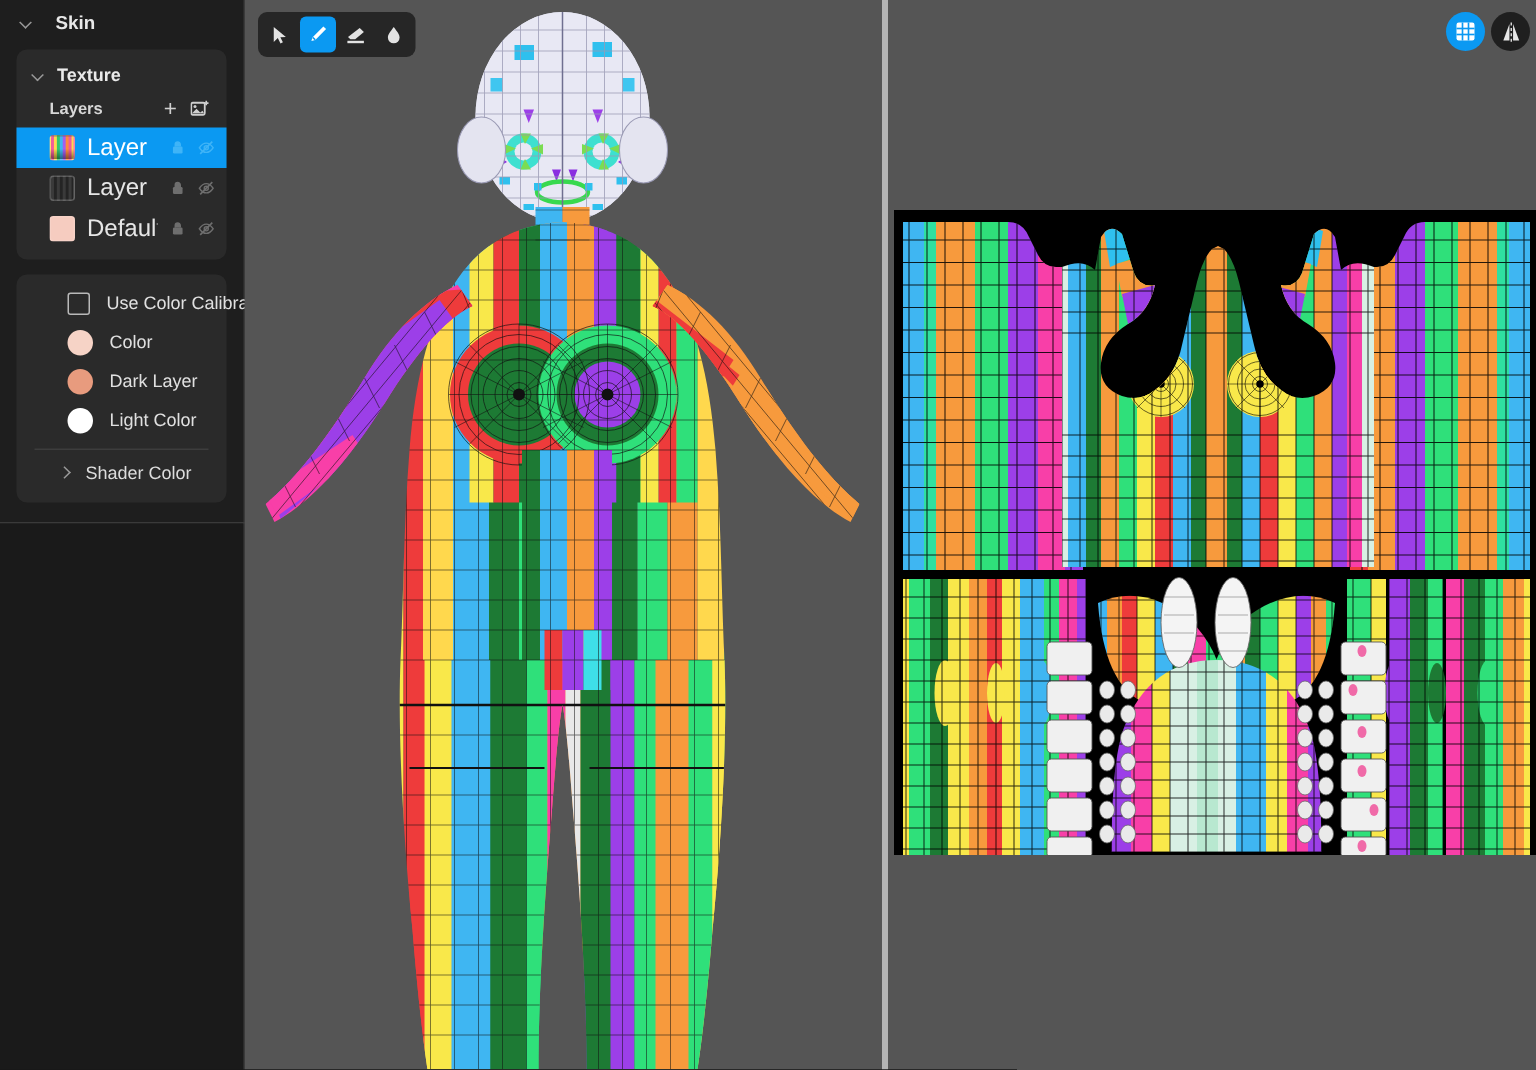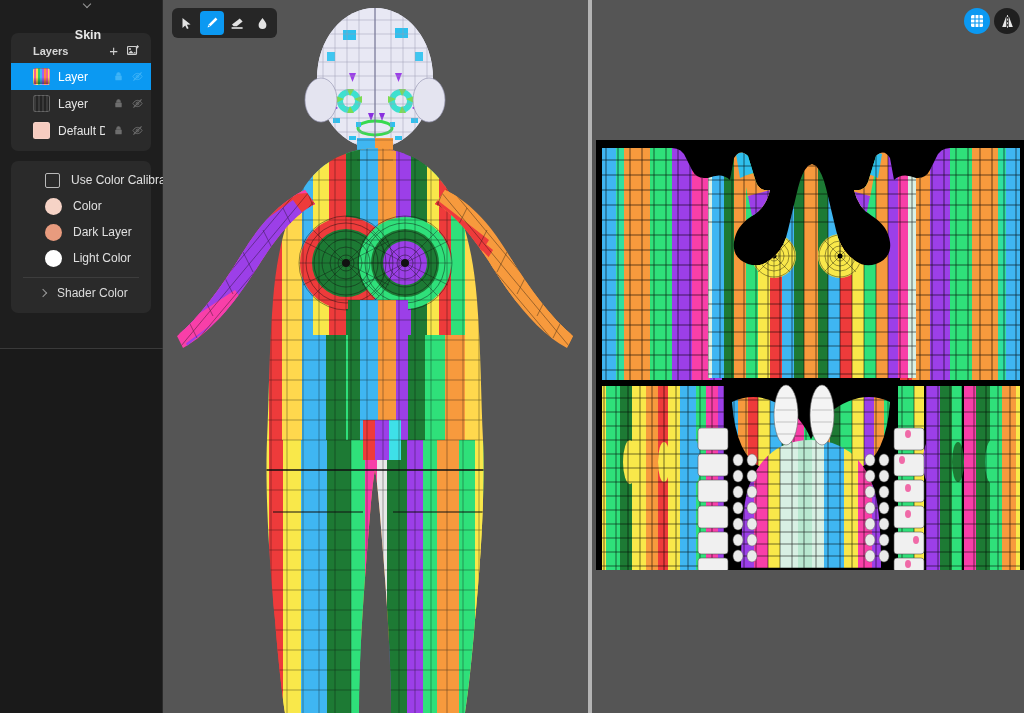--- a/index.html
+++ b/index.html
@@ -10,23 +10,23 @@
     overflow: hidden;
   }
   #app { position: relative; width: 1024px; height: 713px; background: #1b1b1b; }
 
   
   #sidebar {
     position: absolute; left: 0; top: 0; width: 163px; height: 713px;
     background: #1e1e1e; border-right: 1px solid #2b2b2b;
   }
   .skin-header {
-    display: flex; align-items: center; gap: 19px;
+    display: flex; align-items: center; gap: 14px;
     height: 30px; padding: 0 0 0 14px; color: #e8e8e8;
-    font-size: 12.5px; font-weight: bold; flex-direction: column;
+    font-size: 12.5px; font-weight: bold;
   }
   .chev {
     display: inline-block; width: 9px; height: 9px; position: relative; flex: none;
   }
   .chev::after {
     content: ""; position: absolute; left: 0; top: 1px;
     width: 5px; height: 5px;
     border-right: 1.6px solid #9a9a9a; border-bottom: 1.6px solid #9a9a9a;
     transform: rotate(45deg);
   }
@@ -72,21 +72,21 @@
       linear-gradient(to bottom, rgba(0,0,0,0) 55%, rgba(0,0,0,0.45) 100%),
       repeating-linear-gradient(90deg,
         #f25c9a 0 2px, #ffd84d 2px 4px, #31c96a 4px 6px,
         #3fb6f2 6px 8px, #a45ef0 8px 10px, #ff8a3d 10px 12px);
   }
   .thumb.t-gray {
     background: repeating-linear-gradient(90deg,#3a3a3a 0 2px,#242424 2px 4px);
   }
   .thumb.t-skin { background: #f6ccc0; border-color: rgba(255,255,255,0.12); }
   .layer-name {
-    font-size: 12px; color: #e6e6e6; flex: 1;
+    font-size: 16px; color: #e6e6e6; flex: 1;
     white-space: nowrap; overflow: hidden;
   }
   .layer-row.selected .layer-name { color: #ffffff; }
   .row-icons { display: flex; align-items: center; gap: 8px; flex: none; }
   .lock-ico, .eye-ico { width: 11px; height: 11px; flex: none; display:block; }
   .lock-ico path, .lock-ico rect { fill: #6e6e6e; }
   .eye-ico path, .eye-ico line { stroke: #6e6e6e; }
   .layer-row.selected .lock-ico path, .layer-row.selected .lock-ico rect { fill: #3fb4f7; }
   .layer-row.selected .eye-ico path, .layer-row.selected .eye-ico line { stroke: #3fb4f7; }
 
@@ -155,20 +155,24 @@
 <div id="app">
 
   <div id="sidebar">
 
     <div class="skin-header">
       <span class="chev"></span>
       <span>Skin</span>
     </div>
 
     <div class="card">
+      <div class="card-header">
+        <span class="chev"></span>
+        <span>Texture</span>
+      </div>
 
       <div class="layers-bar">
         <span>Layers</span>
         <span class="spacer"></span>
         <span class="ico-btn ico-plus">+</span>
         <span class="ico-btn">
           <svg width="13" height="12" viewBox="0 0 13 12">
             <rect x="0.5" y="2.5" width="9" height="8" rx="1" fill="none" stroke="#cfcfcf" stroke-width="1.2"></rect>
             <circle cx="3" cy="5" r="1" fill="#cfcfcf"></circle>
             <path d="M1 9.5 L4 6.5 L6.5 9 L8 7.8 L9 9.5 Z" fill="#cfcfcf"></path>

